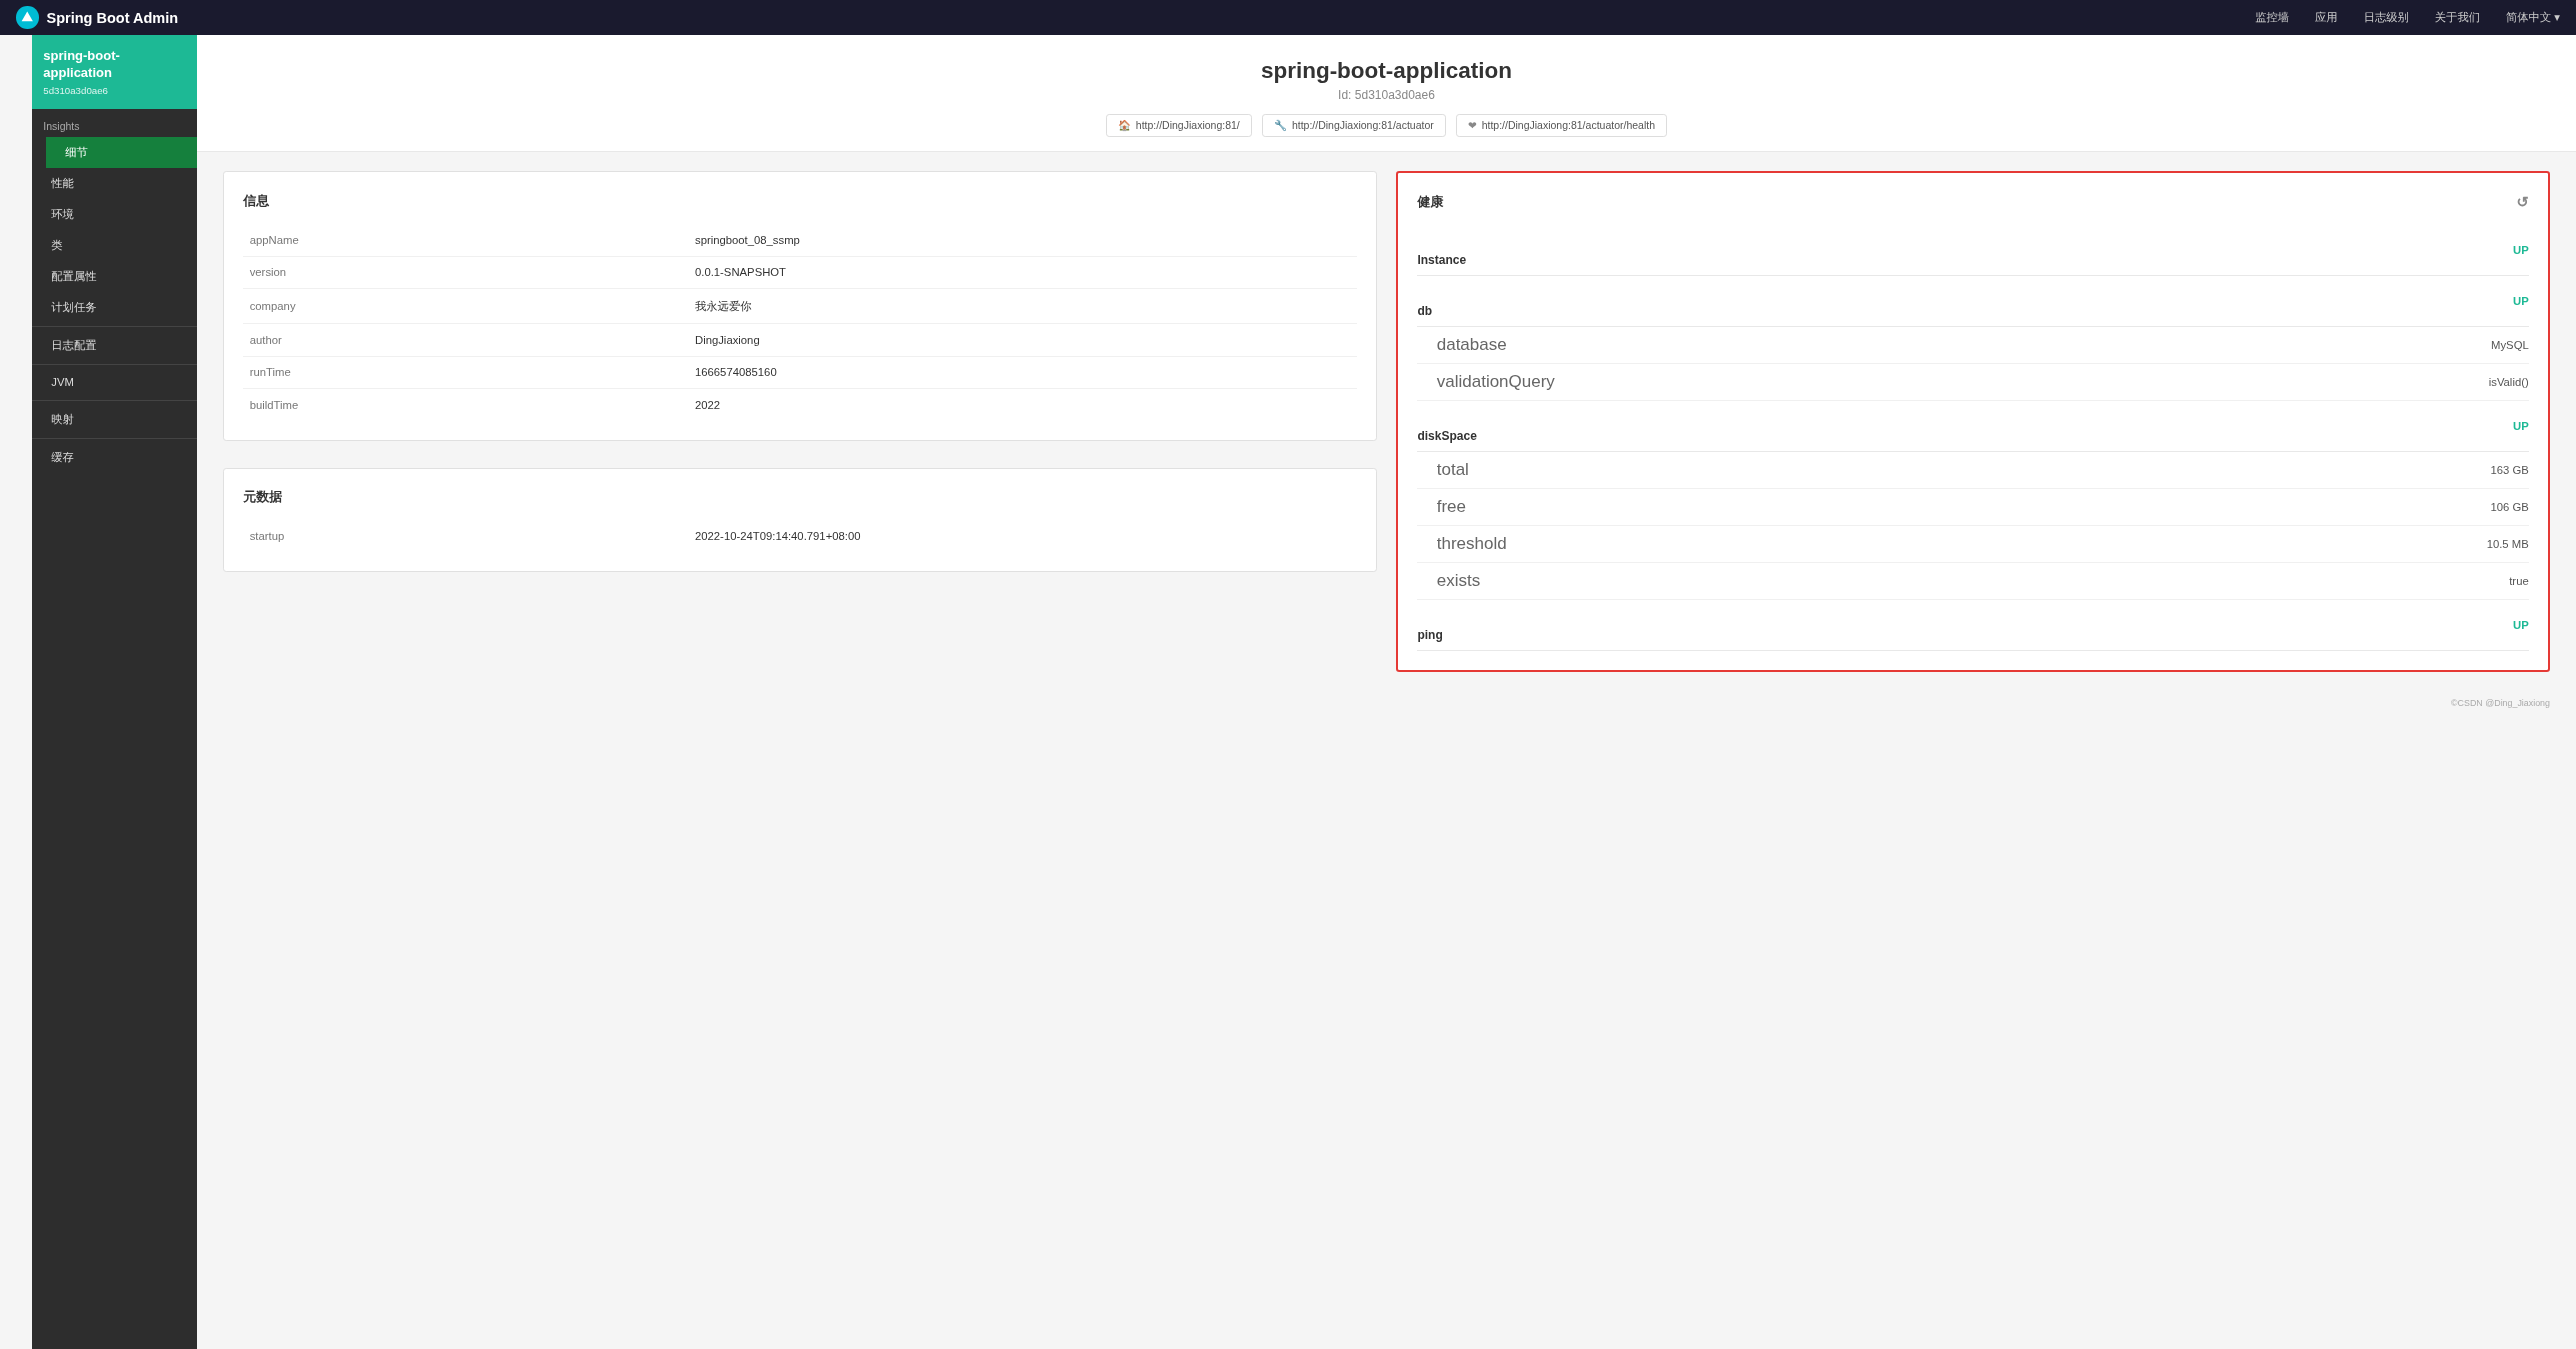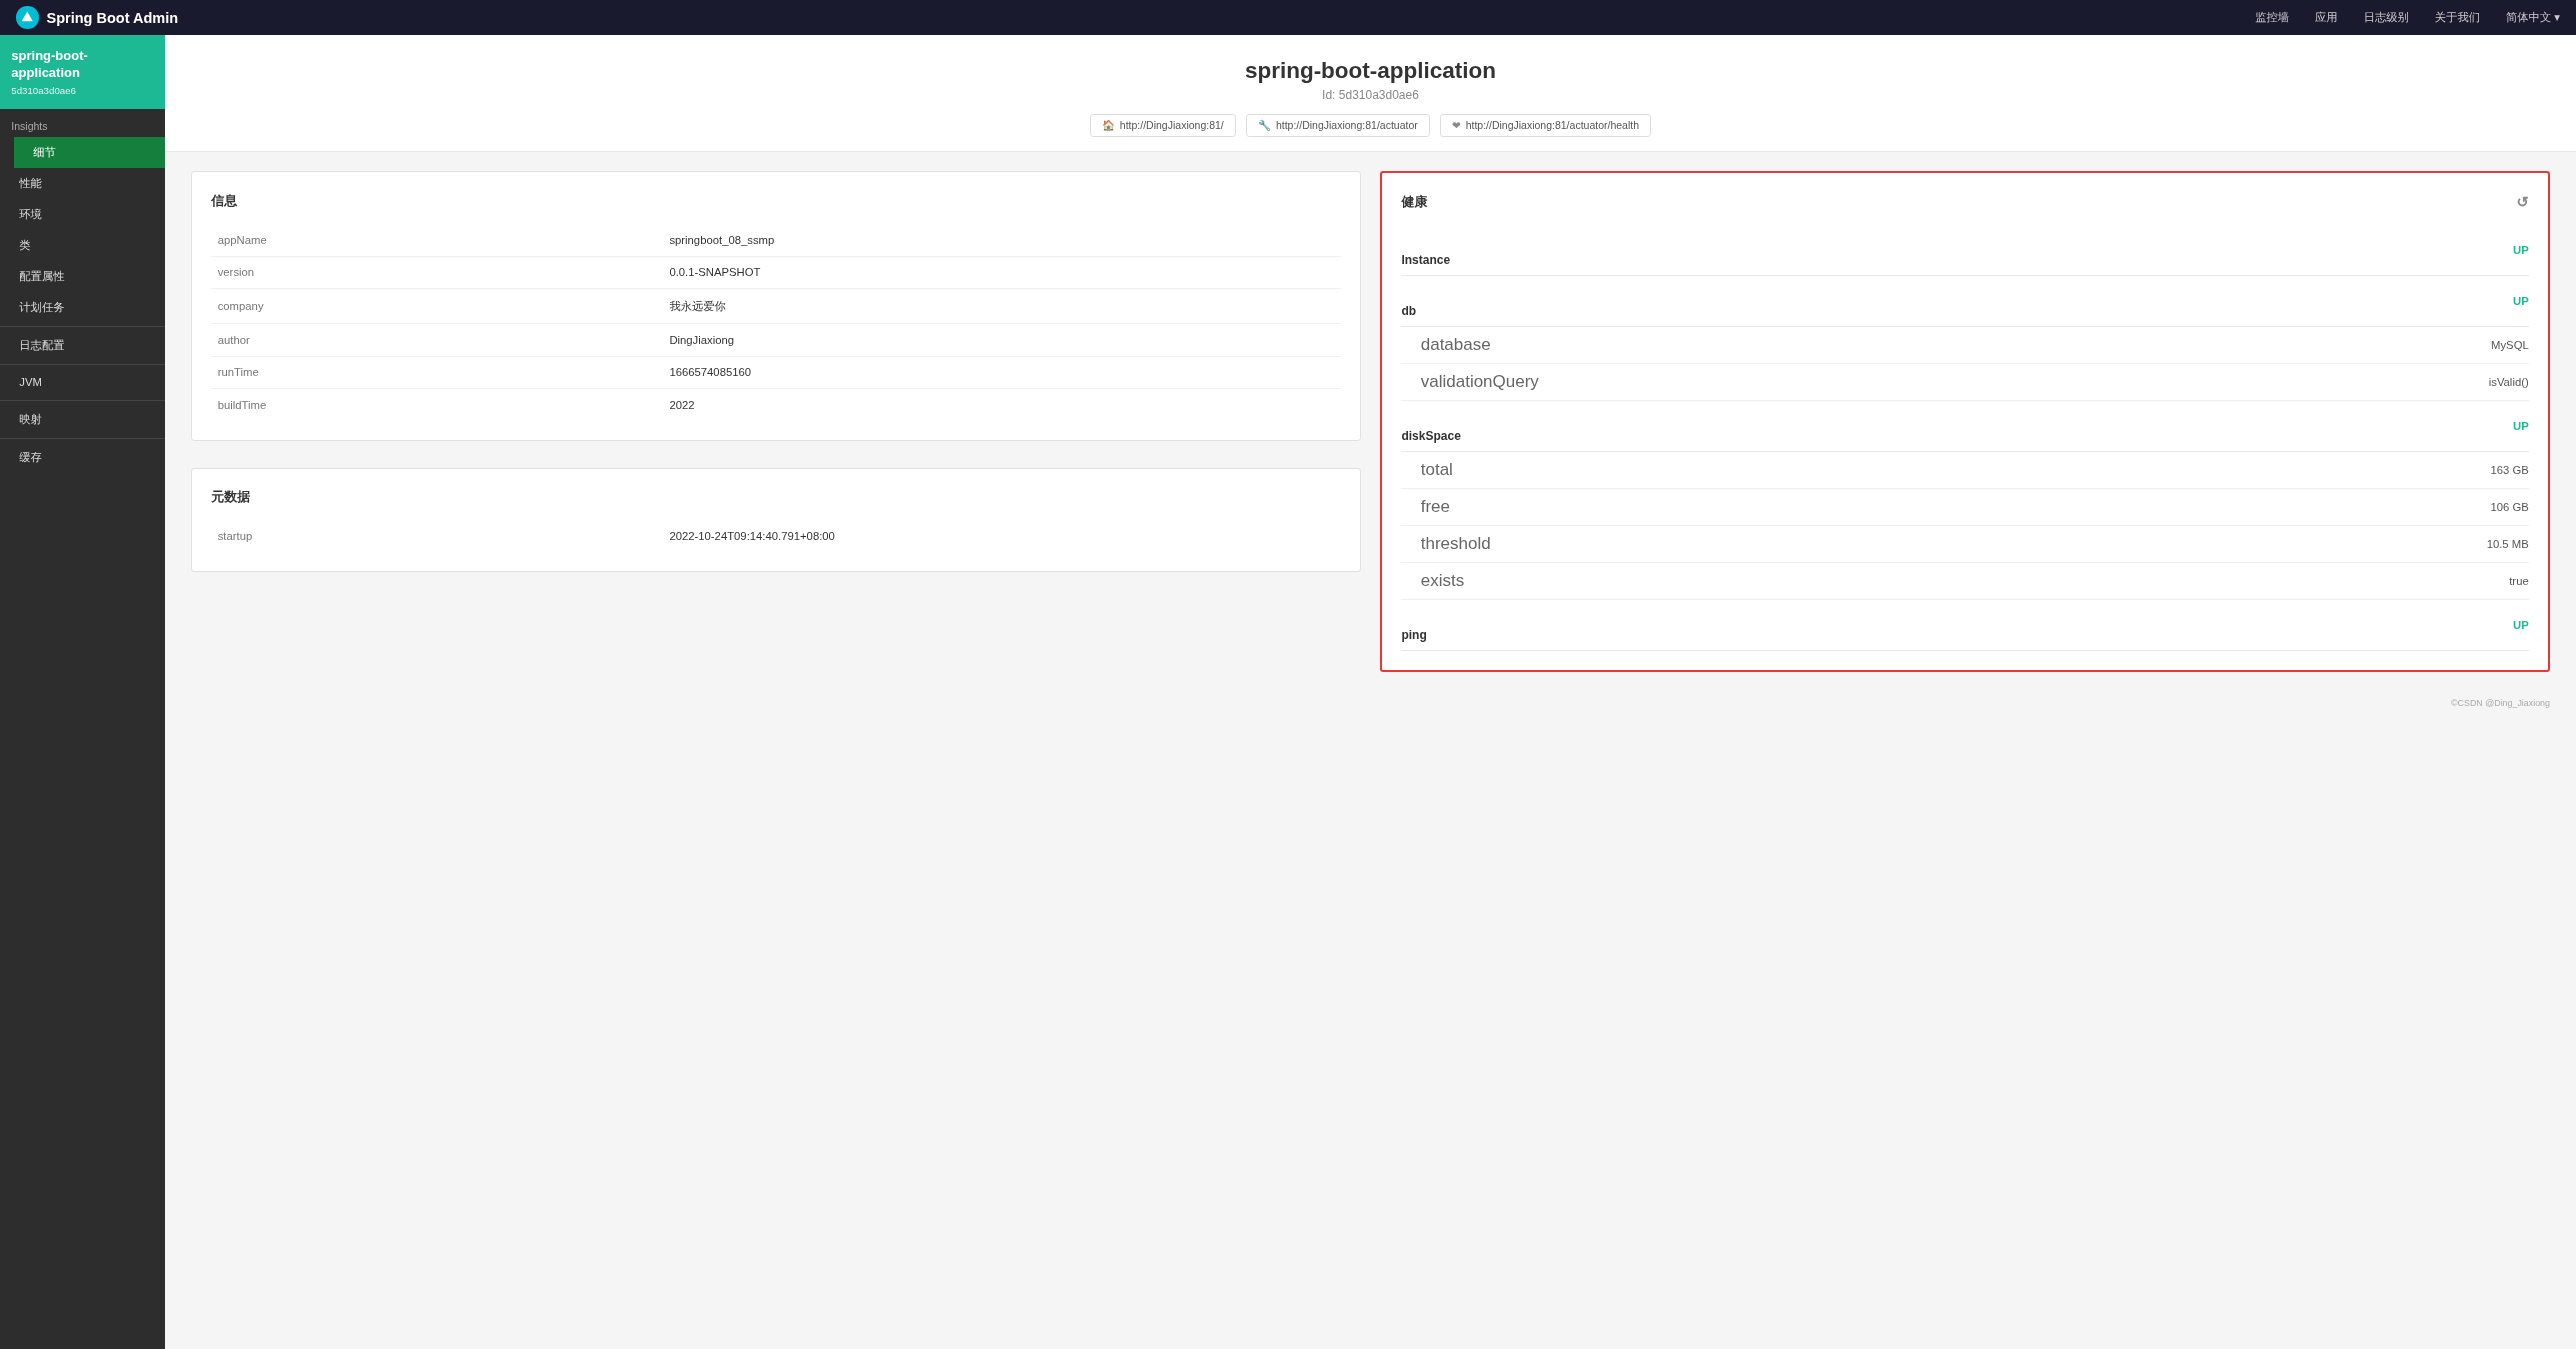--- a/index.html
+++ b/index.html
@@ -41,20 +41,21 @@
       color: #ccc;
       font-size: 11.3px;
     }
     .topnav-links span { cursor: pointer; }
 
     
     .layout {
       display: flex;
       flex: 1;
       overflow: hidden;
+      padding-left: 32px;
     }
 
     
     .sidebar {
       width: 165px;
       background: #2d2d2d;
       flex-shrink: 0;
       overflow-y: auto;
     }
     .sidebar-app-info {

